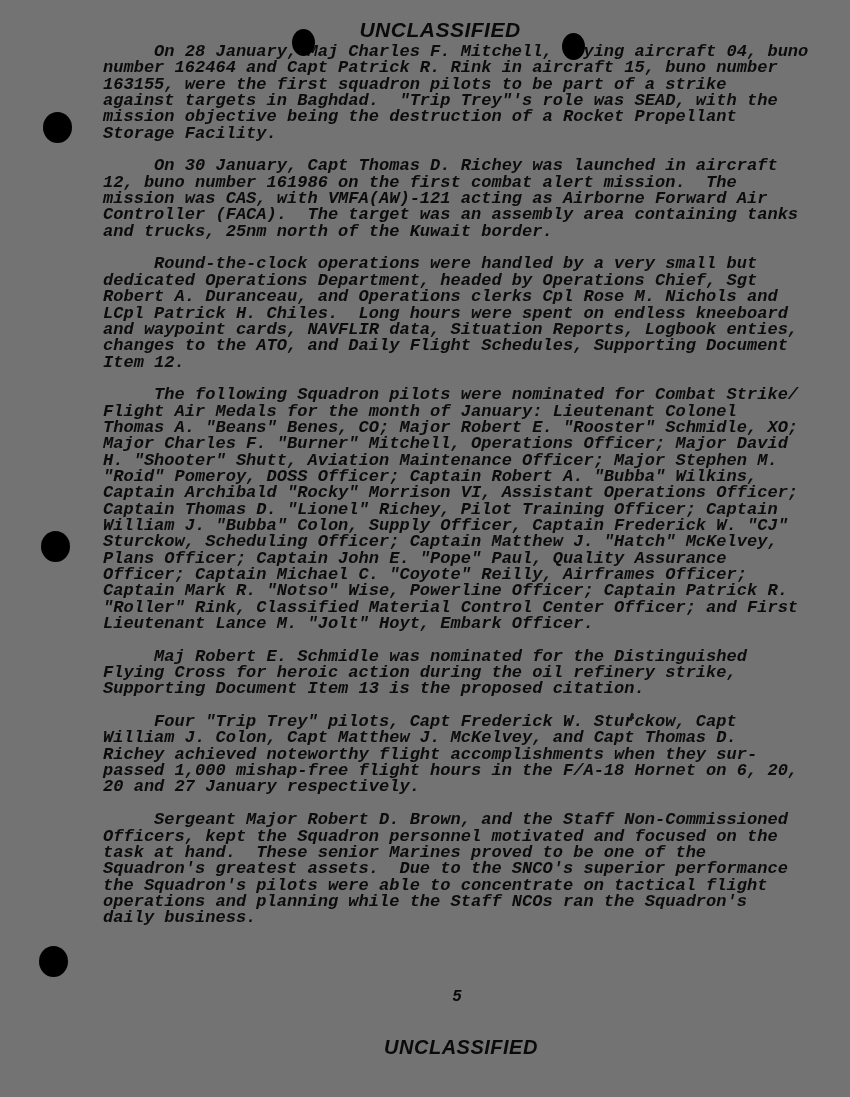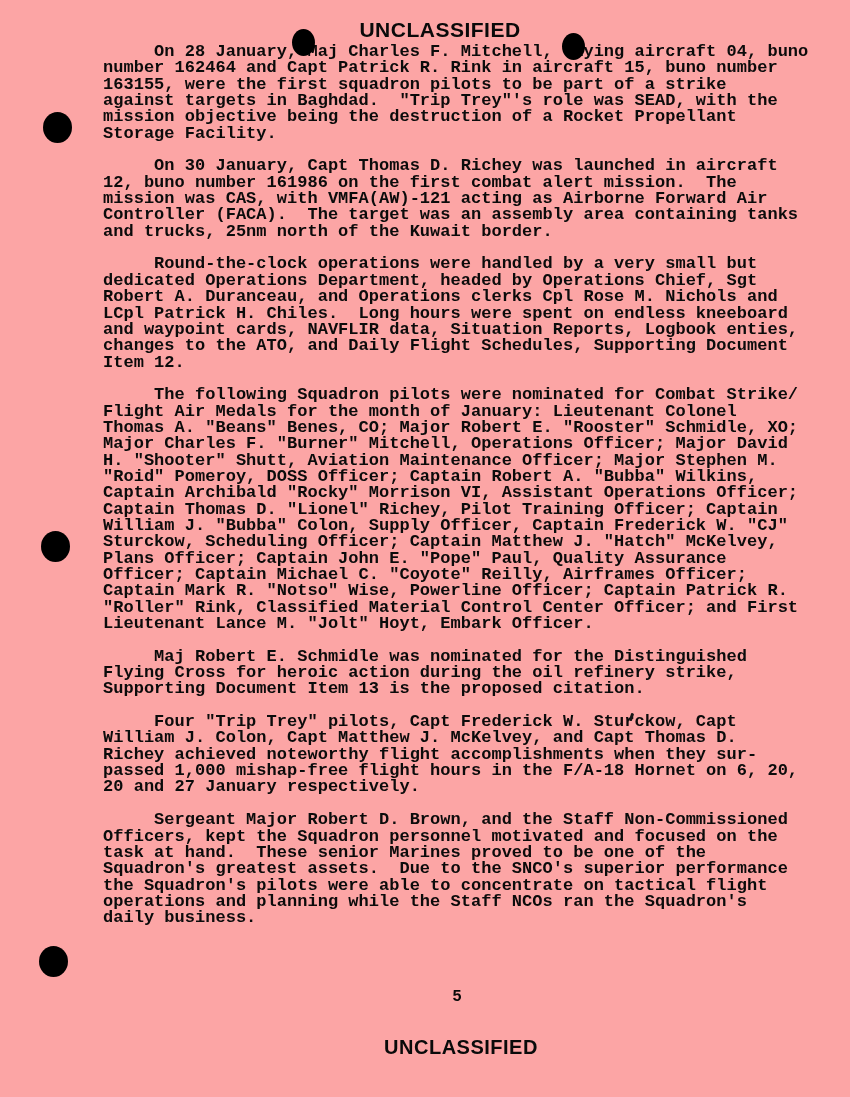--- a/index.html
+++ b/index.html
@@ -4,23 +4,24 @@
 <style>
   html, body {
     margin: 0;
     padding: 0;
     background: #ffffff;
   }
   .page {
     position: relative;
     width: 850px;
     height: 1097px;
-    background: #fca5a5;
+    background: #737373;
     overflow: hidden;
     font-family: "Liberation Mono", "DejaVu Sans Mono", monospace;
+    font-style: italic;
   }
   .classification {
     position: absolute;
     transform: translateX(-50%);
     font-family: "Liberation Sans", sans-serif;
     font-weight: bold;
     color: #0a0a0a;
     letter-spacing: 0.5px;
     white-space: nowrap;
   }

